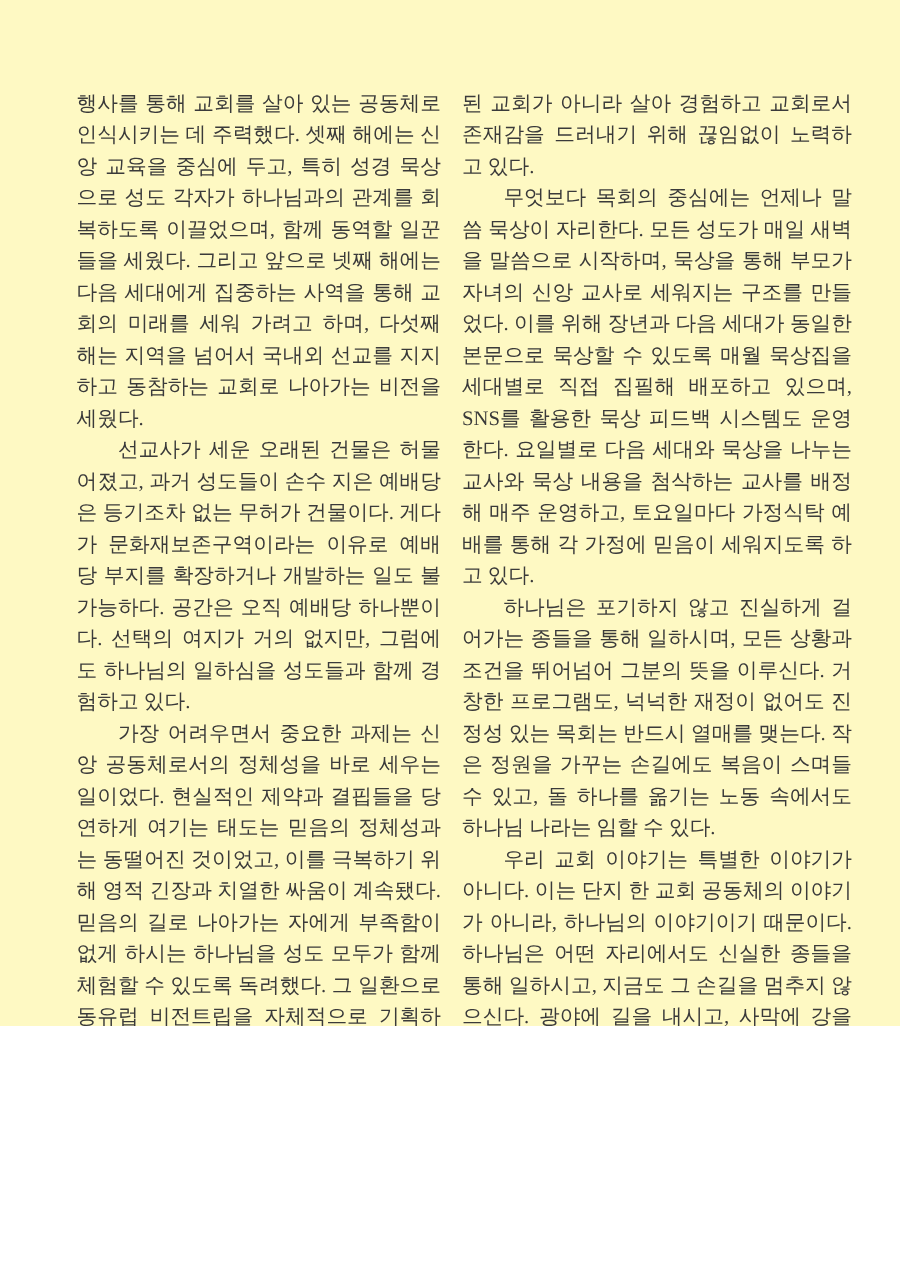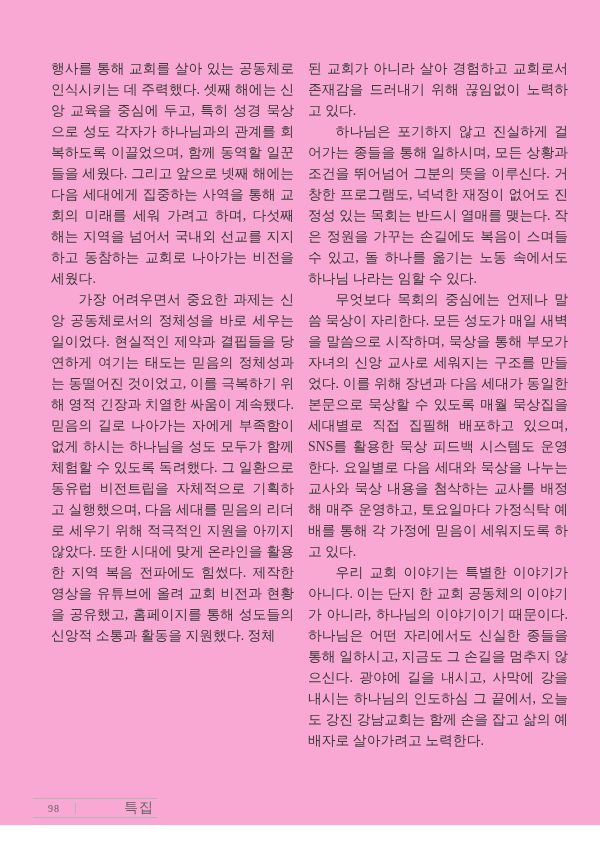--- a/index.html
+++ b/index.html
@@ -6,22 +6,22 @@
     margin: 0;
     padding: 0;
     width: 600px;
     height: 854px;
     background: #ffffff;
     font-family: "Liberation Serif", "DejaVu Serif", serif;
   }
   .page {
     position: absolute;
     left: 0; top: 0;
-    width: 600px; height: 825px;
-    background: #f9a8d4;
+    width: 600px; height: 684px;
+    background: #fef9c3;
     overflow: hidden;
   }
   .col {
     position: absolute;
     top: 58px;
     height: 718px;
     color: #3a3a3a;
     font-size: 13.8px;
     line-height: 21px;
     text-align: justify;
@@ -62,27 +62,28 @@
     letter-spacing: 1px;
   }
 </style>
 </head>
 <body>
 
 <div class="page">
 
   <div class="col col-left">
       <p class="">행사를 통해 교회를 살아 있는 공동체로 인식시키는 데 주력했다. 셋째 해에는 신앙 교육을 중심에 두고, 특히 성경 묵상으로 성도 각자가 하나님과의 관계를 회복하도록 이끌었으며, 함께 동역할 일꾼들을 세웠다. 그리고 앞으로 넷째 해에는 다음 세대에게 집중하는 사역을 통해 교회의 미래를 세워 가려고 하며, 다섯째 해는 지역을 넘어서 국내외 선교를 지지하고 동참하는 교회로 나아가는 비전을 세웠다.</p>
+      <p class="indent">선교사가 세운 오래된 건물은 허물어졌고, 과거 성도들이 손수 지은 예배당은 등기조차 없는 무허가 건물이다. 게다가 문화재보존구역이라는 이유로 예배당 부지를 확장하거나 개발하는 일도 불가능하다. 공간은 오직 예배당 하나뿐이다. 선택의 여지가 거의 없지만, 그럼에도 하나님의 일하심을 성도들과 함께 경험하고 있다.</p>
       <p class="indent">가장 어려우면서 중요한 과제는 신앙 공동체로서의 정체성을 바로 세우는 일이었다. 현실적인 제약과 결핍들을 당연하게 여기는 태도는 믿음의 정체성과는 동떨어진 것이었고, 이를 극복하기 위해 영적 긴장과 치열한 싸움이 계속됐다. 믿음의 길로 나아가는 자에게 부족함이 없게 하시는 하나님을 성도 모두가 함께 체험할 수 있도록 독려했다. 그 일환으로 동유럽 비전트립을 자체적으로 기획하고 실행했으며, 다음 세대를 믿음의 리더로 세우기 위해 적극적인 지원을 아끼지 않았다. 또한 시대에 맞게 온라인을 활용한 지역 복음 전파에도 힘썼다. 제작한 영상을 유튜브에 올려 교회 비전과 현황을 공유했고, 홈페이지를 통해 성도들의 신앙적 소통과 활동을 지원했다. 정체</p>
     </div>
 
   <div class="col col-right">
       <p class="">된 교회가 아니라 살아 경험하고 교회로서 존재감을 드러내기 위해 끊임없이 노력하고 있다.</p>
+      <p class="indent">무엇보다 목회의 중심에는 언제나 말씀 묵상이 자리한다. 모든 성도가 매일 새벽을 말씀으로 시작하며, 묵상을 통해 부모가 자녀의 신앙 교사로 세워지는 구조를 만들었다. 이를 위해 장년과 다음 세대가 동일한 본문으로 묵상할 수 있도록 매월 묵상집을 세대별로 직접 집필해 배포하고 있으며, SNS를 활용한 묵상 피드백 시스템도 운영한다. 요일별로 다음 세대와 묵상을 나누는 교사와 묵상 내용을 첨삭하는 교사를 배정해 매주 운영하고, 토요일마다 가정식탁 예배를 통해 각 가정에 믿음이 세워지도록 하고 있다.</p>
       <p class="indent">하나님은 포기하지 않고 진실하게 걸어가는 종들을 통해 일하시며, 모든 상황과 조건을 뛰어넘어 그분의 뜻을 이루신다. 거창한 프로그램도, 넉넉한 재정이 없어도 진정성 있는 목회는 반드시 열매를 맺는다. 작은 정원을 가꾸는 손길에도 복음이 스며들 수 있고, 돌 하나를 옮기는 노동 속에서도 하나님 나라는 임할 수 있다.</p>
-      <p class="indent">무엇보다 목회의 중심에는 언제나 말씀 묵상이 자리한다. 모든 성도가 매일 새벽을 말씀으로 시작하며, 묵상을 통해 부모가 자녀의 신앙 교사로 세워지는 구조를 만들었다. 이를 위해 장년과 다음 세대가 동일한 본문으로 묵상할 수 있도록 매월 묵상집을 세대별로 직접 집필해 배포하고 있으며, SNS를 활용한 묵상 피드백 시스템도 운영한다. 요일별로 다음 세대와 묵상을 나누는 교사와 묵상 내용을 첨삭하는 교사를 배정해 매주 운영하고, 토요일마다 가정식탁 예배를 통해 각 가정에 믿음이 세워지도록 하고 있다.</p>
       <p class="indent">우리 교회 이야기는 특별한 이야기가 아니다. 이는 단지 한 교회 공동체의 이야기가 아니라, 하나님의 이야기이기 때문이다. 하나님은 어떤 자리에서도 신실한 종들을 통해 일하시고, 지금도 그 손길을 멈추지 않으신다. 광야에 길을 내시고, 사막에 강을 내시는 하나님의 인도하심 그 끝에서, 오늘도 강진 강남교회는 함께 손을 잡고 삶의 예배자로 살아가려고 노력한다.</p>
     </div>
 
   <div class="footer">
     <div class="footer-num">98</div>
     <div class="footer-sec">특집</div>
   </div>
 
 </div>
 

